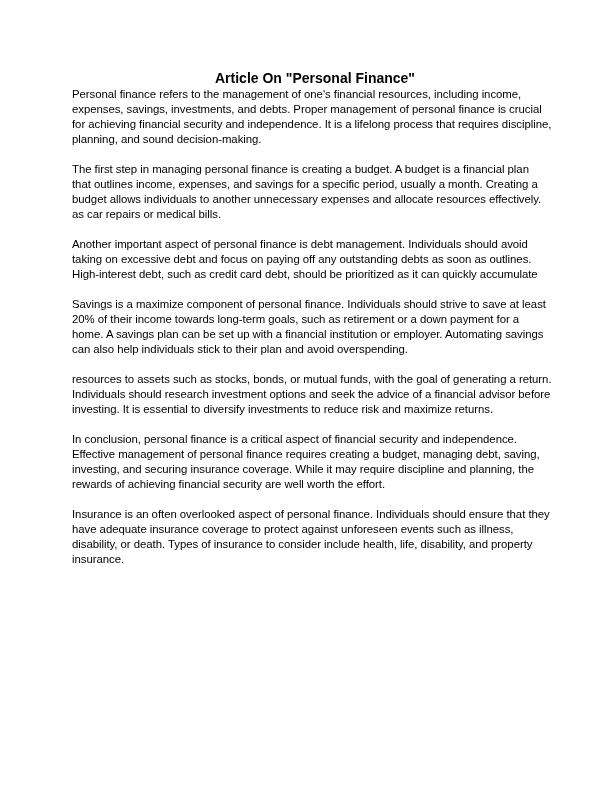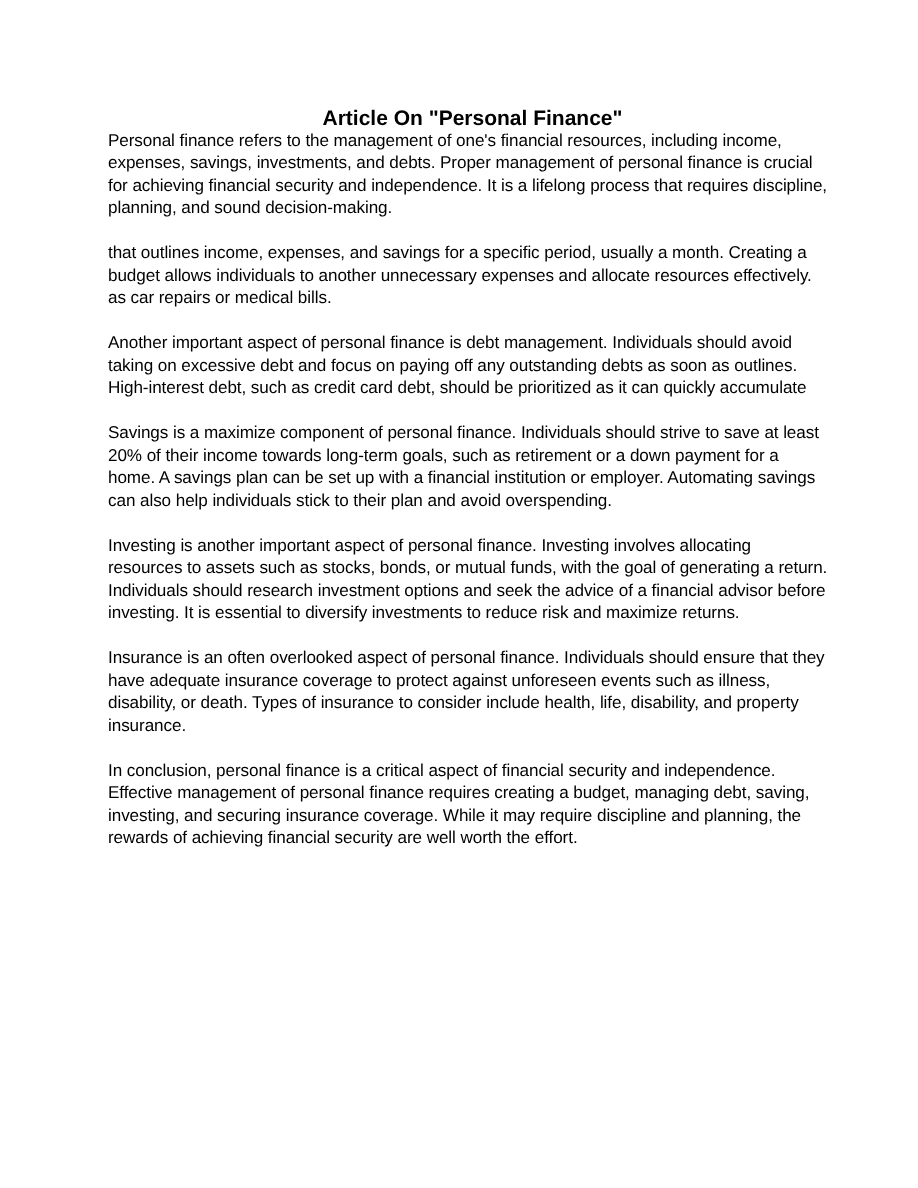--- a/index.html
+++ b/index.html
@@ -47,51 +47,51 @@
   <h1 class="title">Article On "Personal Finance"</h1>
 
   <div class="para">
     <span class="line">Personal finance refers to the management of one's financial resources, including income,</span>
     <span class="line">expenses, savings, investments, and debts. Proper management of personal finance is crucial</span>
     <span class="line">for achieving financial security and independence. It is a lifelong process that requires discipline,</span>
     <span class="line">planning, and sound decision-making.</span>
   </div>
 
   <div class="para">
+    <span class="line">The first step in managing personal finance is creating a budget. A budget is a financial plan</span>
     <span class="line">that outlines income, expenses, and savings for a specific period, usually a month. Creating a</span>
     <span class="line">budget allows individuals to another unnecessary expenses and allocate resources effectively.</span>
     <span class="line">as car repairs or medical bills.</span>
   </div>
 
   <div class="para">
     <span class="line">Another important aspect of personal finance is debt management. Individuals should avoid</span>
     <span class="line">taking on excessive debt and focus on paying off any outstanding debts as soon as outlines.</span>
     <span class="line">High-interest debt, such as credit card debt, should be prioritized as it can quickly accumulate</span>
   </div>
 
   <div class="para">
     <span class="line">Savings is a maximize component of personal finance. Individuals should strive to save at least</span>
     <span class="line">20% of their income towards long-term goals, such as retirement or a down payment for a</span>
     <span class="line">home. A savings plan can be set up with a financial institution or employer. Automating savings</span>
     <span class="line">can also help individuals stick to their plan and avoid overspending.</span>
   </div>
 
   <div class="para">
-    <span class="line">Investing is another important aspect of personal finance. Investing involves allocating</span>
     <span class="line">resources to assets such as stocks, bonds, or mutual funds, with the goal of generating a return.</span>
     <span class="line">Individuals should research investment options and seek the advice of a financial advisor before</span>
     <span class="line">investing. It is essential to diversify investments to reduce risk and maximize returns.</span>
+  </div>
+
+  <div class="para">
+    <span class="line">In conclusion, personal finance is a critical aspect of financial security and independence.</span>
+    <span class="line">Effective management of personal finance requires creating a budget, managing debt, saving,</span>
+    <span class="line">investing, and securing insurance coverage. While it may require discipline and planning, the</span>
+    <span class="line">rewards of achieving financial security are well worth the effort.</span>
   </div>
 
   <div class="para">
     <span class="line">Insurance is an often overlooked aspect of personal finance. Individuals should ensure that they</span>
     <span class="line">have adequate insurance coverage to protect against unforeseen events such as illness,</span>
     <span class="line">disability, or death. Types of insurance to consider include health, life, disability, and property</span>
     <span class="line">insurance.</span>
   </div>
-
-  <div class="para">
-    <span class="line">In conclusion, personal finance is a critical aspect of financial security and independence.</span>
-    <span class="line">Effective management of personal finance requires creating a budget, managing debt, saving,</span>
-    <span class="line">investing, and securing insurance coverage. While it may require discipline and planning, the</span>
-    <span class="line">rewards of achieving financial security are well worth the effort.</span>
-  </div>
 </div>
 
 </body></html>

